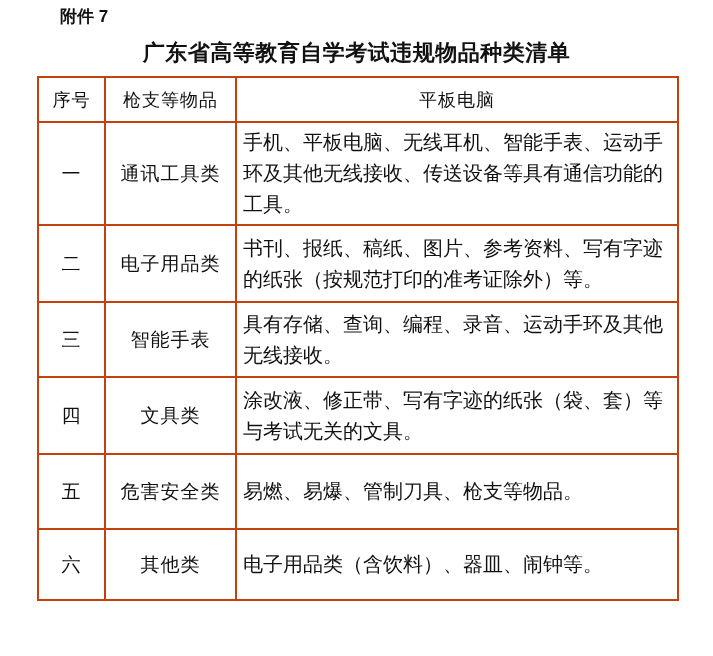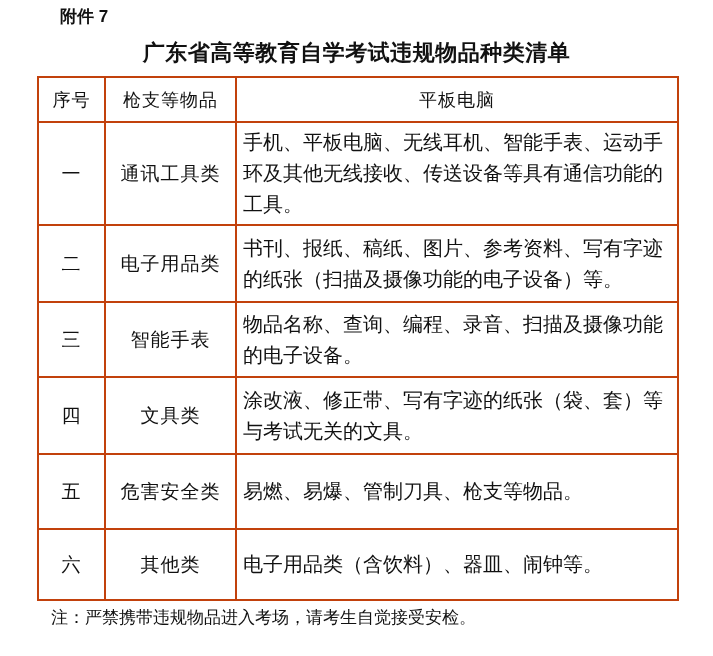--- a/index.html
+++ b/index.html
@@ -120,40 +120,39 @@
     </thead>
     <tbody>
       <tr class="row-1">
         <td class="cell-index">一</td>
         <td class="cell-category">通讯工具类</td>
         <td class="cell-items">手机、平板电脑、无线耳机、智能手表、运动手环及其他无线接收、传送设备等具有通信功能的工具。</td>
       </tr>
       <tr class="row-2">
         <td class="cell-index">二</td>
         <td class="cell-category">电子用品类</td>
-        <td class="cell-items">书刊、报纸、稿纸、图片、参考资料、写有字迹的纸张（扫描及摄像功能的电子设备）等。</td>
+        <td class="cell-items">书刊、报纸、稿纸、图片、参考资料、写有字迹的纸张（按规范打印的准考证除外）等。</td>
       </tr>
       <tr class="row-3">
         <td class="cell-index">三</td>
         <td class="cell-category">智能手表</td>
-        <td class="cell-items">物品名称、查询、编程、录音、扫描及摄像功能的电子设备。</td>
+        <td class="cell-items">具有存储、查询、编程、录音、运动手环及其他无线接收。</td>
       </tr>
       <tr class="row-4">
         <td class="cell-index">四</td>
         <td class="cell-category">文具类</td>
         <td class="cell-items">涂改液、修正带、写有字迹的纸张（袋、套）等与考试无关的文具。</td>
       </tr>
       <tr class="row-5">
         <td class="cell-index">五</td>
         <td class="cell-category">危害安全类</td>
         <td class="cell-items">易燃、易爆、管制刀具、枪支等物品。</td>
       </tr>
       <tr class="row-6">
         <td class="cell-index">六</td>
         <td class="cell-category">其他类</td>
         <td class="cell-items">电子用品类（含饮料）、器皿、闹钟等。</td>
       </tr>
     </tbody>
   </table>
 
-  <div class="note">注：严禁携带违规物品进入考场，请考生自觉接受安检。</div>
 
 </div>
 
 </body></html>

